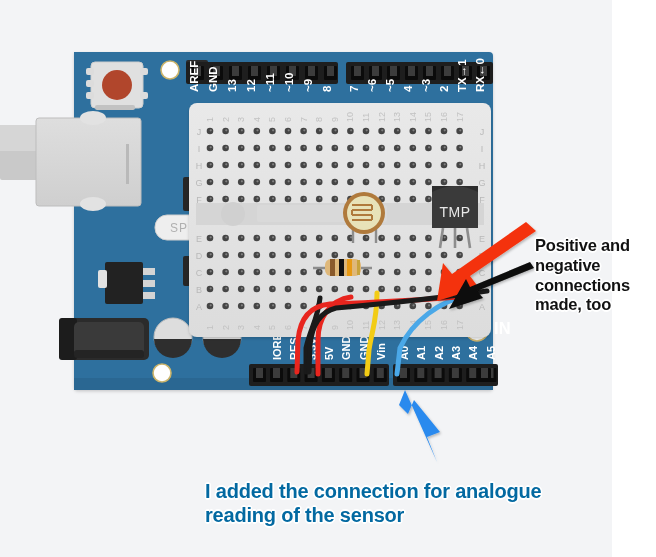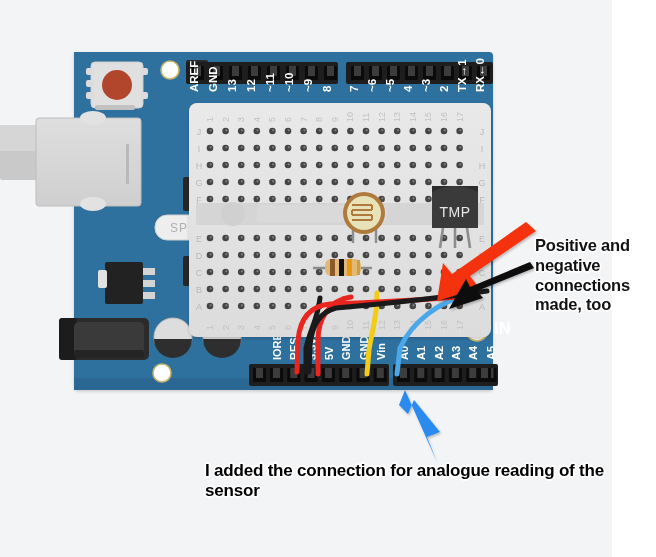--- a/index.html
+++ b/index.html
@@ -24,23 +24,23 @@
   }
   .anno-black{
     color:#121212;
     font-size:16.5px;
     left:535px;top:236px;width:124px;
     text-shadow:
       1.6px 0 0 #fff, -1.6px 0 0 #fff, 0 1.6px 0 #fff, 0 -1.6px 0 #fff,
       1.2px 1.2px 0 #fff, -1.2px 1.2px 0 #fff, 1.2px -1.2px 0 #fff, -1.2px -1.2px 0 #fff;
   }
   .anno-blue{
-    color:#000000;
-    font-size:17px;
-    left:205px;top:461px;width:400px;
+    color:#0369a1;
+    font-size:20px;
+    left:205px;top:479px;width:400px;
     text-shadow:
       1.6px 0 0 #fff, -1.6px 0 0 #fff, 0 1.6px 0 #fff, 0 -1.6px 0 #fff,
       1.2px 1.2px 0 #fff, -1.2px 1.2px 0 #fff, 1.2px -1.2px 0 #fff, -1.2px -1.2px 0 #fff;
   }
 </style>
 </head>
 <body>
 
 <div id="stage">
 

